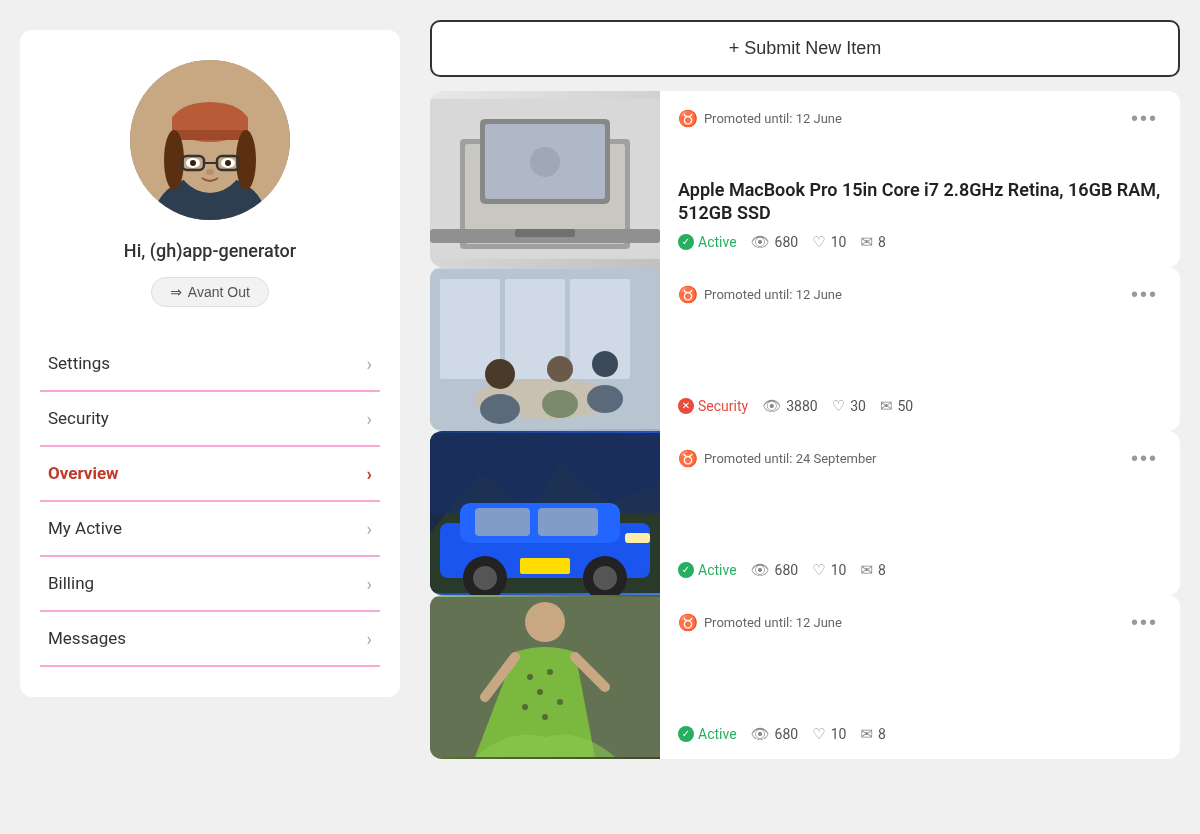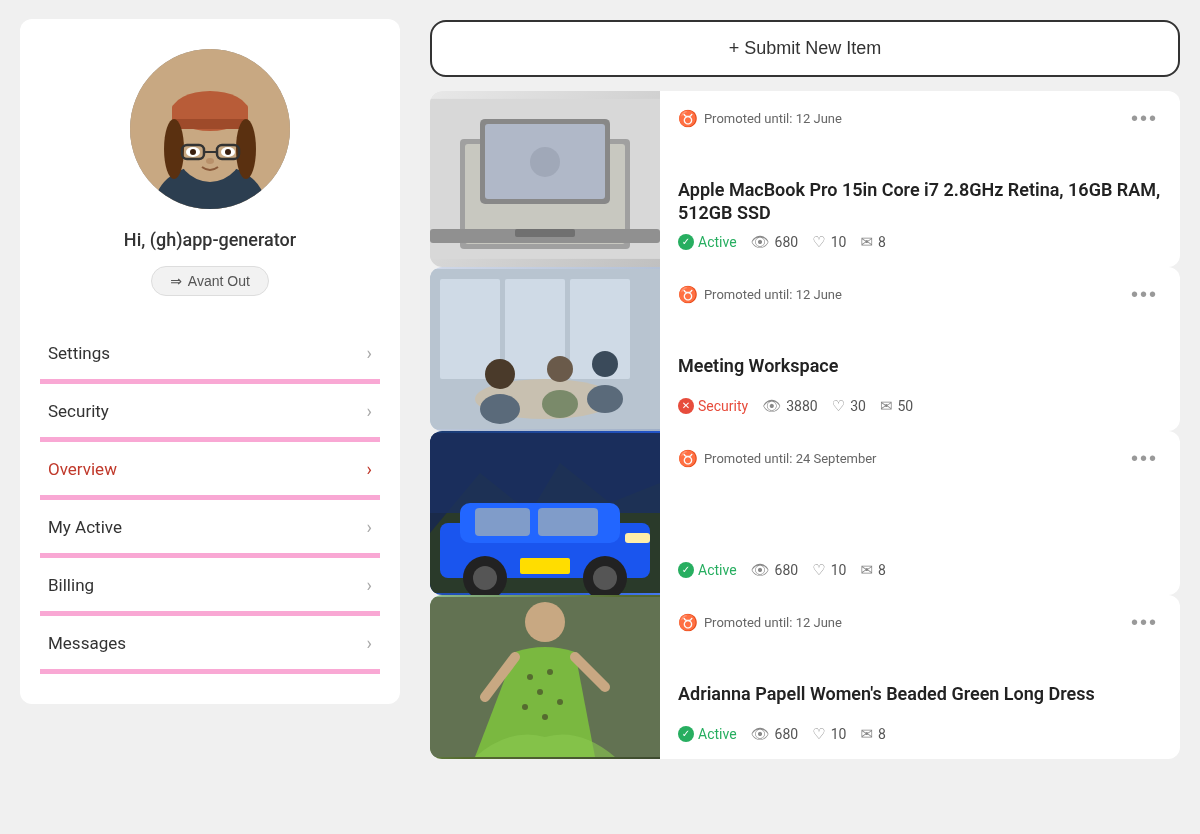--- a/index.html
+++ b/index.html
@@ -8,21 +8,21 @@
       background: #f0f0f0;
       min-height: 834px;
       display: flex;
       gap: 0;
     }
 
     
     .sidebar {
       width: 420px;
       min-width: 420px;
-      padding: 19px 20px;
+      padding: 30px 20px;
       background: #f0f0f0;
       display: flex;
       flex-direction: column;
       align-items: center;
     }
     .sidebar-card {
       background: #fff;
       border-radius: 12px;
       padding: 30px 20px 30px;
       width: 100%;
@@ -62,29 +62,29 @@
       cursor: pointer;
       margin-bottom: 30px;
     }
 
     .nav-list {
       width: 100%;
       list-style: none;
     }
     .nav-item {
       display: flex;
-      align-items: flex-end;
+      align-items: flex-start;
       justify-content: space-between;
       padding: 16px 8px;
-      border-bottom: 5px solid #f9a8d4;
+      border-bottom: 2px solid #f9a8d4;
       font-size: 17px;
       color: #333;
       cursor: pointer;
     }
-    .nav-item.active { color: #c0392b; font-weight: 400; }
+    .nav-item.active { color: #c0392b; font-weight: 700; }
     .nav-item .chevron {
       color: #aaa;
       font-size: 18px;
     }
     .nav-item.active .chevron { color: #c0392b; }
 
     
     .main {
       flex: 1;
       padding: 20px 20px 20px 10px;
@@ -94,21 +94,21 @@
       overflow-y: auto;
     }
 
     .submit-btn {
       display: flex;
       align-items: center;
       justify-content: center;
       gap: 8px;
       background: #fff;
       border: 2px solid #333;
-      border-radius: 16px;
+      border-radius: 10px;
       padding: 16px;
       font-size: 18px;
       font-weight: 500;
       color: #333;
       cursor: pointer;
       width: 100%;
     }
 
     .listing-card {
       background: #fff;
@@ -372,21 +372,20 @@
       </svg>
       </div>
       <div class="listing-info">
         <div class="listing-meta-row">
           <div class="promoted-label">
             <span class="promoted-icon">♉</span>
             <span>Promoted until: 12 June</span>
           </div>
           <button class="more-btn">•••</button>
         </div>
-        <div class="listing-title">Meeting Workspace</div>
         <div class="listing-stats">
           <div class="status-badge status-disabled">
             <span class="status-dot-disabled">✕</span>
             <span>Security</span>
           </div>
           <div class="stat-item">
             <span class="stat-icon">👁</span>
             <span>3880</span>
           </div>
           <div class="stat-item">
@@ -478,21 +477,20 @@
       </svg>
       </div>
       <div class="listing-info">
         <div class="listing-meta-row">
           <div class="promoted-label">
             <span class="promoted-icon">♉</span>
             <span>Promoted until: 12 June</span>
           </div>
           <button class="more-btn">•••</button>
         </div>
-        <div class="listing-title">Adrianna Papell Women's Beaded Green Long Dress</div>
         <div class="listing-stats">
           <div class="status-badge status-active">
             <span class="status-dot-active">✓</span>
             <span>Active</span>
           </div>
           <div class="stat-item">
             <span class="stat-icon">👁</span>
             <span>680</span>
           </div>
           <div class="stat-item">

